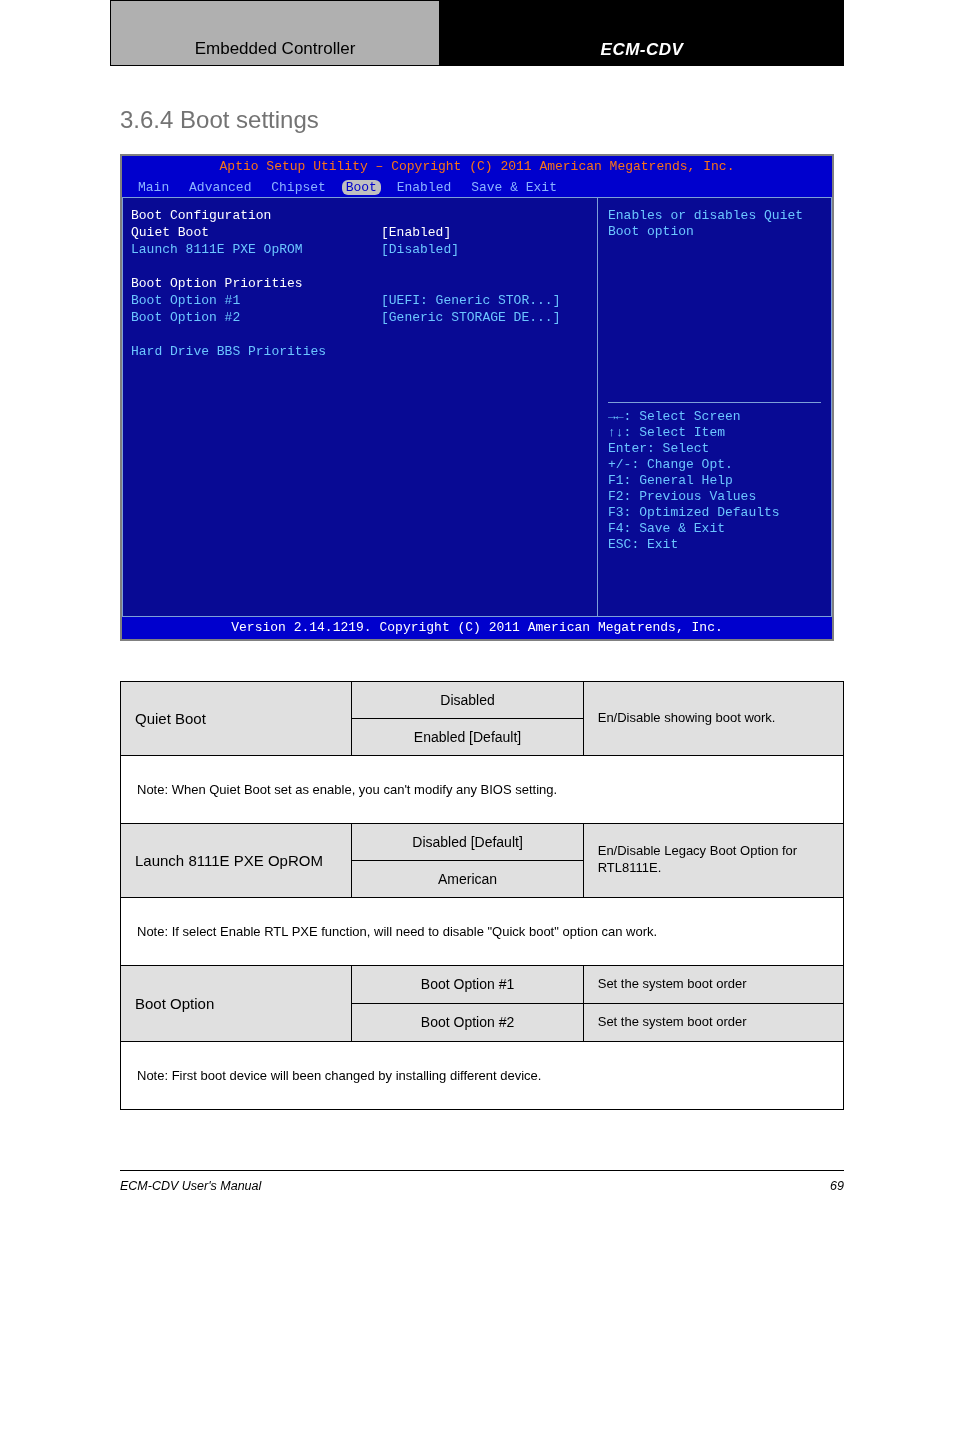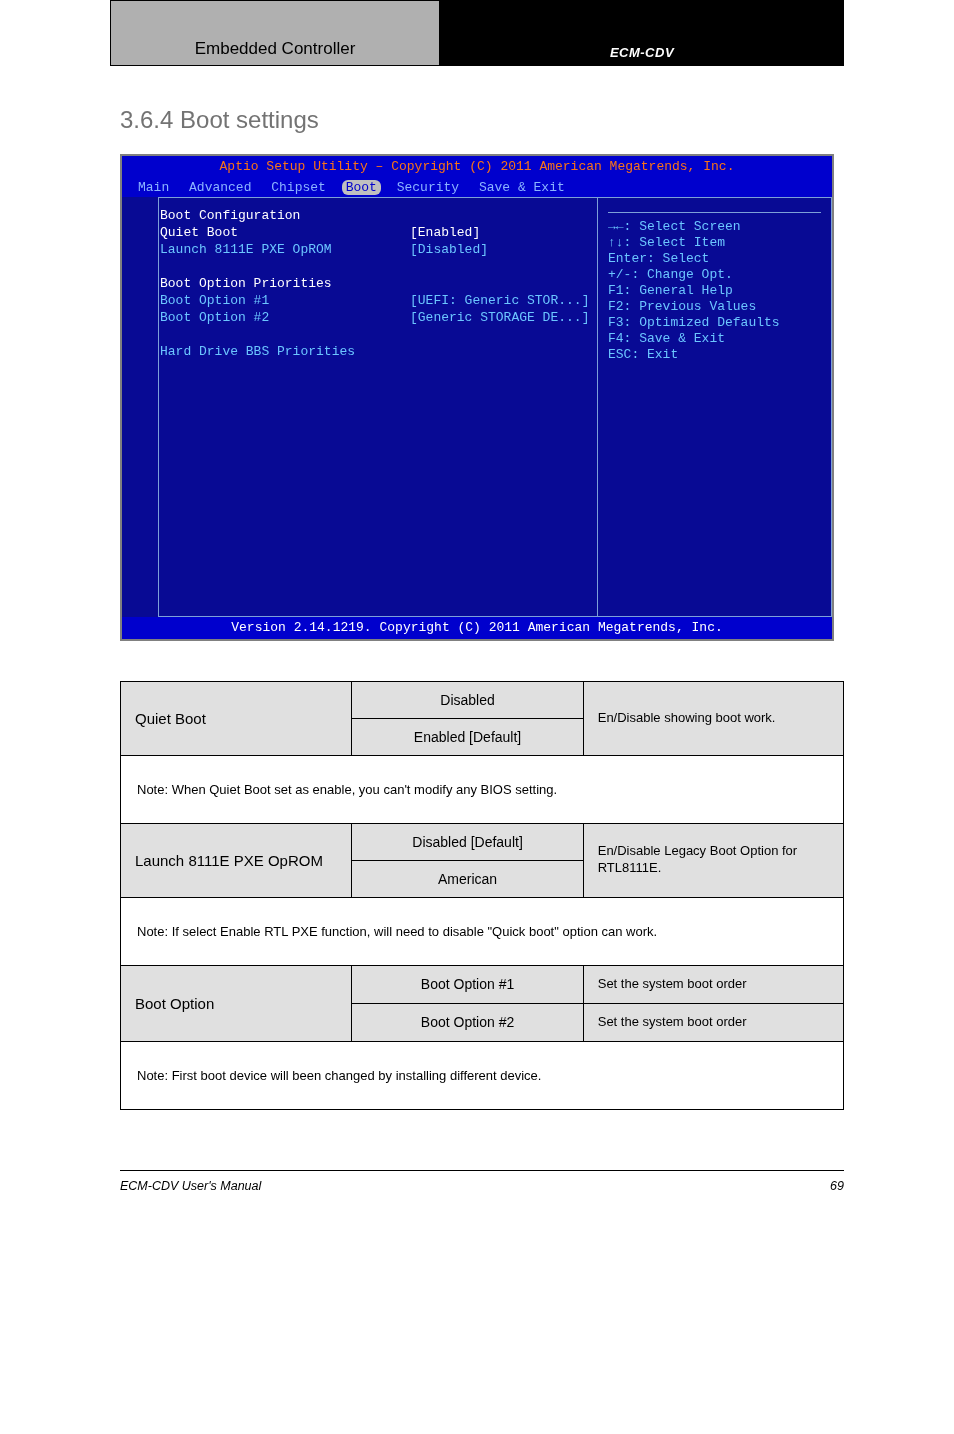--- a/index.html
+++ b/index.html
@@ -1,29 +1,29 @@
 <!DOCTYPE html>
 <html><head>
 <meta charset="utf-8">
 <style>
   * { box-sizing: border-box; margin: 0; padding: 0; }
   body { width: 954px; margin: 0 auto; background: #fff; font-family: Arial, sans-serif; color: #000; }
   .page { padding: 0 0 40px 0; }
   .header-bar { display: flex; margin: 0 110px 0 110px; height: 66px; }
   .header-left { flex: 0 0 330px; background: #b0b0b0; border: 1px solid #000; display: flex; align-items: flex-end; justify-content: center; padding-bottom: 6px; font-size: 17px; }
-  .header-right { flex: 1; background: #000; color: #fff; display: flex; align-items: flex-end; justify-content: center; padding-bottom: 6px; font-size: 13px; font-weight: bold; font-style: italic; letter-spacing: 0.5px; }
+  .header-right { flex: 1; background: #000; color: #fff; display: flex; align-items: flex-end; justify-content: center; padding-bottom: 6px; font-size: 17px; font-weight: bold; font-style: italic; letter-spacing: 0.5px; }
   .section-title { margin: 40px 0 20px 120px; font-size: 24px; color: #737373; font-family: Arial, sans-serif; }
   
   .bios { margin: 0 120px 0 120px; border: 2px solid #808080; font-family: "Courier New", monospace; font-size: 13px; line-height: 1.2; background: #060892; }
   .bios-top { background: #0000cd; color: #f97316; text-align: center; padding: 3px 0; font-size: 13px; }
   .bios-tabs { background: #0000cd; color: #8bb3ff; padding: 2px 12px; font-size: 13px; }
   .bios-tabs .tab { display: inline-block; margin-right: 4px; padding: 0 4px; }
   .bios-tabs .tab.sel { background: #c0c0c0; color: #0000cd; border-radius: 6px; }
   .bios-body { display: flex; background: #080a94; }
-  .bios-left { flex: 1; padding: 10px 1px; border: 1px solid #7da0d8; border-right: none; min-height: 420px; margin-left: 36px; }
+  .bios-left { flex: 1; padding: 10px 8px; border: 1px solid #7da0d8; border-right: none; min-height: 420px; }
   .bios-right { flex: 0 0 235px; padding: 10px 10px; border: 1px solid #7da0d8; color: #6cc6ff; }
   .bios-row { display: flex; height: 17px; }
   .bios-label { flex: 0 0 250px; }
   .bios-val { flex: 1; }
   .wht { color: #ffffff; }
   .blu { color: #6cc6ff; }
   .lbl-white { color: #ffffff; }
   .bios-hr { border-top: 1px solid #7da0d8; margin: 4px 0 6px 0; }
   .bios-help-line { color: #6cc6ff; height: 16px; }
   .bios-footer { background: #0000cd; color: #fff; text-align: center; padding: 3px 0; font-size: 13px; }
@@ -50,21 +50,21 @@
 
   <div class="section-title">3.6.4 Boot settings</div>
 
   <div class="bios">
     <div class="bios-top">Aptio Setup Utility – Copyright (C) 2011 American Megatrends, Inc.</div>
     <div class="bios-tabs">
       <span class="tab">Main</span>
       <span class="tab">Advanced</span>
       <span class="tab">Chipset</span>
       <span class="tab sel">Boot</span>
-      <span class="tab">Security</span>
+      <span class="tab">Enabled</span>
       <span class="tab">Save &amp; Exit</span>
     </div>
     <div class="bios-body">
       <div class="bios-left" id="bios-left">
           <div class="bios-row">
             <div class="bios-label wht">Boot Configuration</div>
             <div class="bios-val "></div>
           </div>
           <div class="bios-row">
             <div class="bios-label lbl-white">Quiet Boot</div>
@@ -93,20 +93,21 @@
           <div class="bios-row">
             <div class="bios-label "></div>
             <div class="bios-val "></div>
           </div>
           <div class="bios-row">
             <div class="bios-label blu">Hard Drive BBS Priorities</div>
             <div class="bios-val "></div>
           </div>
         </div>
       <div class="bios-right">
+        <div style="min-height:190px;">Enables or disables Quiet Boot option</div>
         <div class="bios-hr"></div>
         <div id="bios-help-keys">
             <div class="bios-help-line">→←: Select Screen</div>
             <div class="bios-help-line">↑↓: Select Item</div>
             <div class="bios-help-line">Enter: Select</div>
             <div class="bios-help-line">+/-: Change Opt.</div>
             <div class="bios-help-line">F1: General Help</div>
             <div class="bios-help-line">F2: Previous Values</div>
             <div class="bios-help-line">F3: Optimized Defaults</div>
             <div class="bios-help-line">F4: Save &amp; Exit</div>

